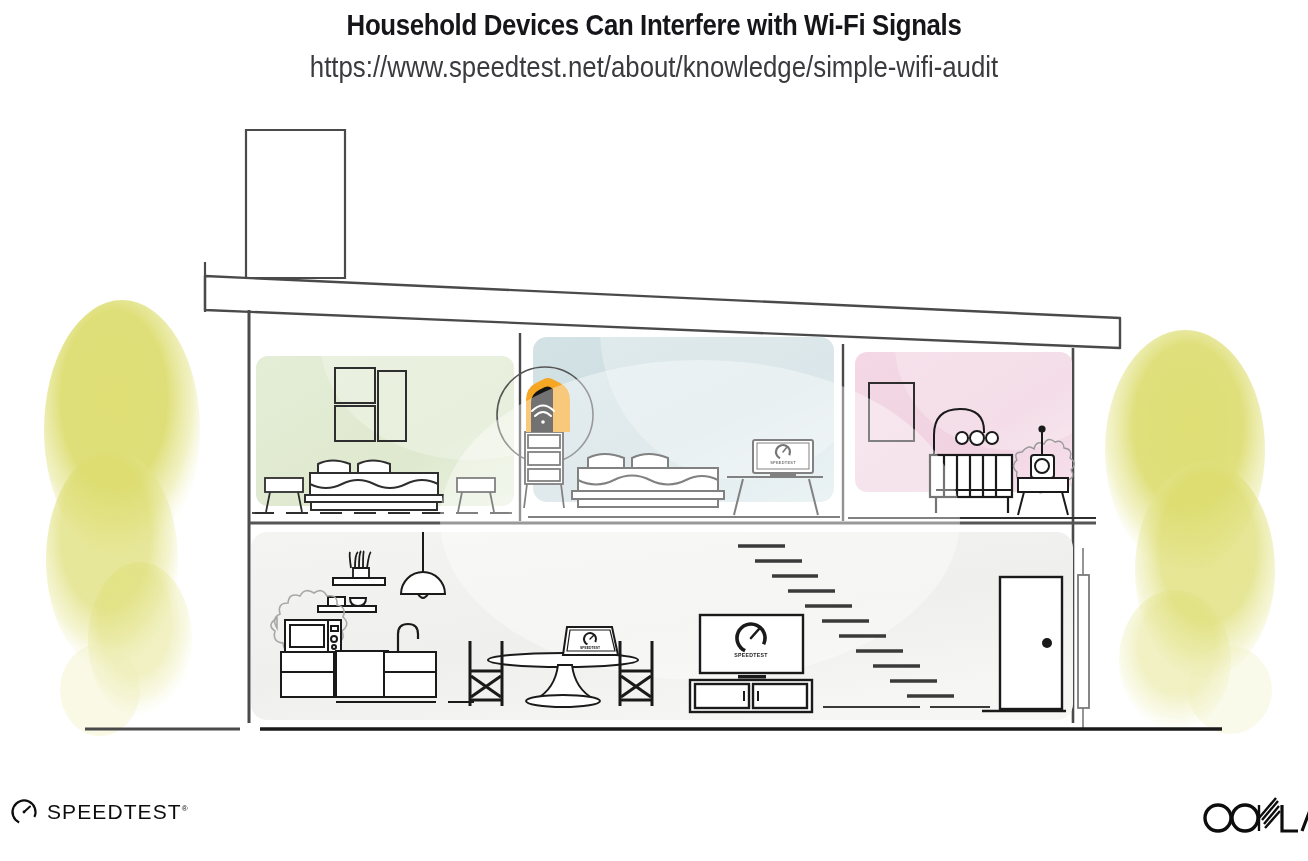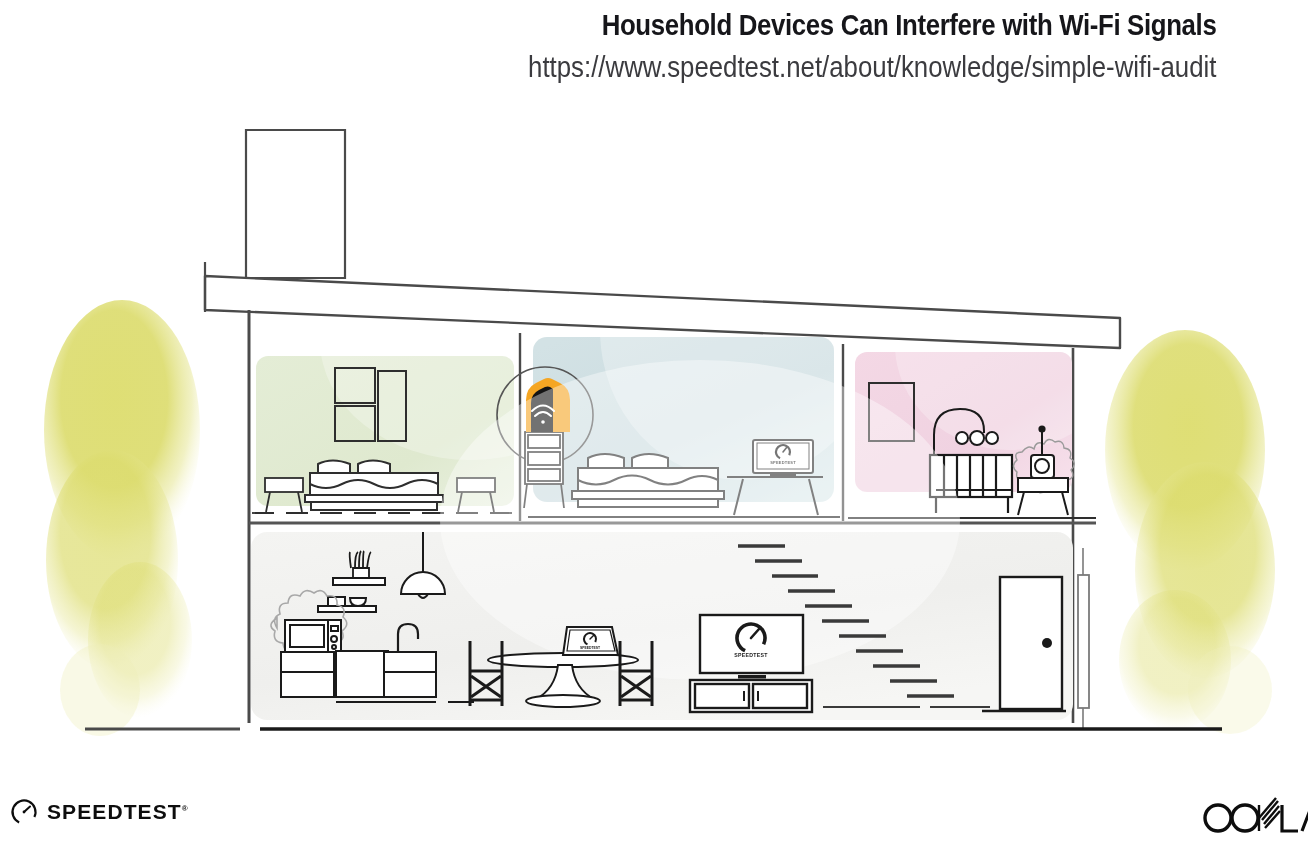--- a/index.html
+++ b/index.html
@@ -16,21 +16,21 @@
   #infographic {
     position: absolute;
     left: 0; top: 0;
     width: 1308px; height: 861px;
   }
 
   .header {
     position: absolute;
     left: 0; top: 0;
     width: 1308px;
-    text-align: right;
+    text-align: center;
   }
   .title {
     margin: 0;
     padding-top: 8px;
     font-family: "Liberation Sans", sans-serif;
     font-size: 30px;
     font-weight: bold;
     letter-spacing: -0.4px;
     color: #16161a;
     transform: scaleX(0.86);
@@ -48,21 +48,21 @@
   .footer-left {
     position: absolute;
     left: 10px; top: 798px;
     display: flex;
     align-items: center;
     gap: 9px;
   }
   .brand-word {
     font-family: "Liberation Sans", sans-serif;
     font-size: 21px;
-    font-weight: bold;
+    font-weight: normal;
     letter-spacing: 1.1px;
     color: #0d0d0d;
     position: relative;
   }
   .brand-word .tm {
     font-size: 8px;
     vertical-align: super;
     letter-spacing: 0;
   }
   .footer-right {

